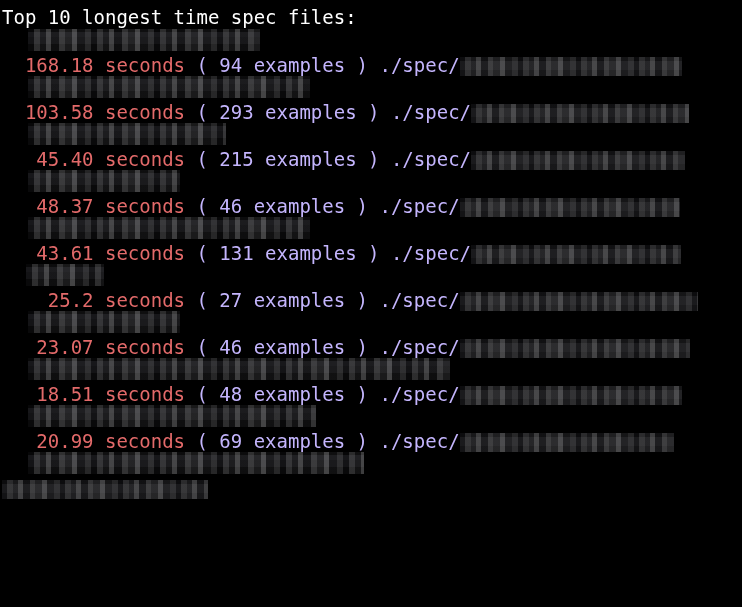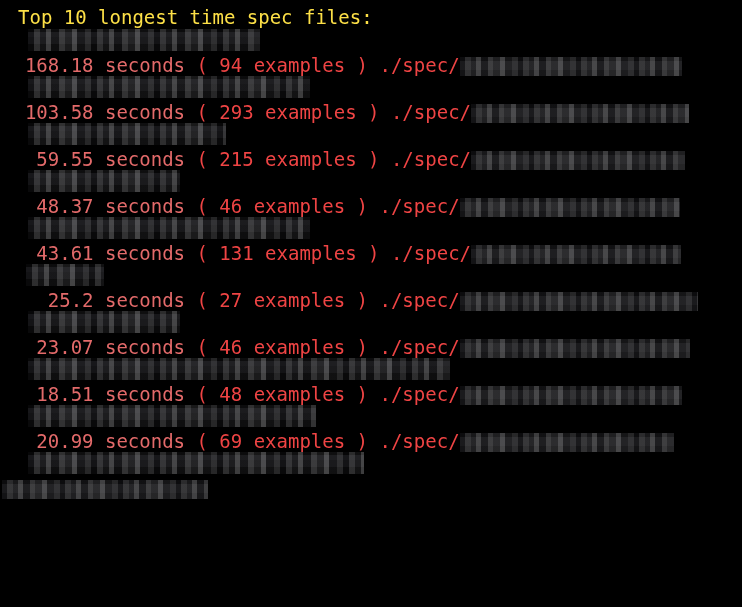--- a/index.html
+++ b/index.html
@@ -26,39 +26,39 @@
 
   .line {
     font-family: "DejaVu Sans Mono", "Liberation Mono", monospace;
     font-size: 19px;
     line-height: 27px;
     white-space: pre;
     letter-spacing: 0px;
   }
 
   .header-line {
-    color: #fde047;
-    padding-left: 18px;
+    color: #ffffff;
+    padding-left: 2px;
     margin-bottom: 1px;
   }
 
   .entry {
     position: relative;
   }
 
   .entry-main {
     white-space: pre;
     padding-left: 2px;
   }
 
   .time {
     color: #e36a6a;
   }
   .meta {
-    color: #ef4444;
+    color: #c4b5fd;
   }
 
   
   .redact {
     display: inline-block;
     height: 19px;
     vertical-align: -4px;
     position: relative;
     overflow: hidden;
     background-color: #1b1b1e;
@@ -141,21 +141,21 @@
     <div class="line entry-main"><span class="time"><span class="time">  168.18 seconds</span><span class="meta"> ( 94 examples ) ./spec/</span></span><span class="redact inline-a"></span></div>
   </div>
   <div class="redact-row mid"></div>
 
   <div class="entry">
     <div class="line entry-main"><span class="time"><span class="time">  103.58 seconds</span><span class="meta"> ( 293 examples ) ./spec/</span></span><span class="redact inline-b"></span></div>
   </div>
   <div class="redact-row narrow"></div>
 
   <div class="entry">
-    <div class="line entry-main"><span class="time"><span class="time">   59.55 seconds</span><span class="meta"> ( 215 examples ) ./spec/</span></span><span class="redact inline-c"></span></div>
+    <div class="line entry-main"><span class="time"><span class="time">   45.40 seconds</span><span class="meta"> ( 215 examples ) ./spec/</span></span><span class="redact inline-c"></span></div>
   </div>
   <div class="redact-row small"></div>
 
   <div class="entry">
     <div class="line entry-main"><span class="time"><span class="time">   48.37 seconds</span><span class="meta"> ( 46 examples ) ./spec/</span></span><span class="redact inline-d"></span></div>
   </div>
   <div class="redact-row mid"></div>
 
   <div class="entry">
     <div class="line entry-main"><span class="time"><span class="time">   43.61 seconds</span><span class="meta"> ( 131 examples ) ./spec/</span></span><span class="redact inline-e"></span></div>

